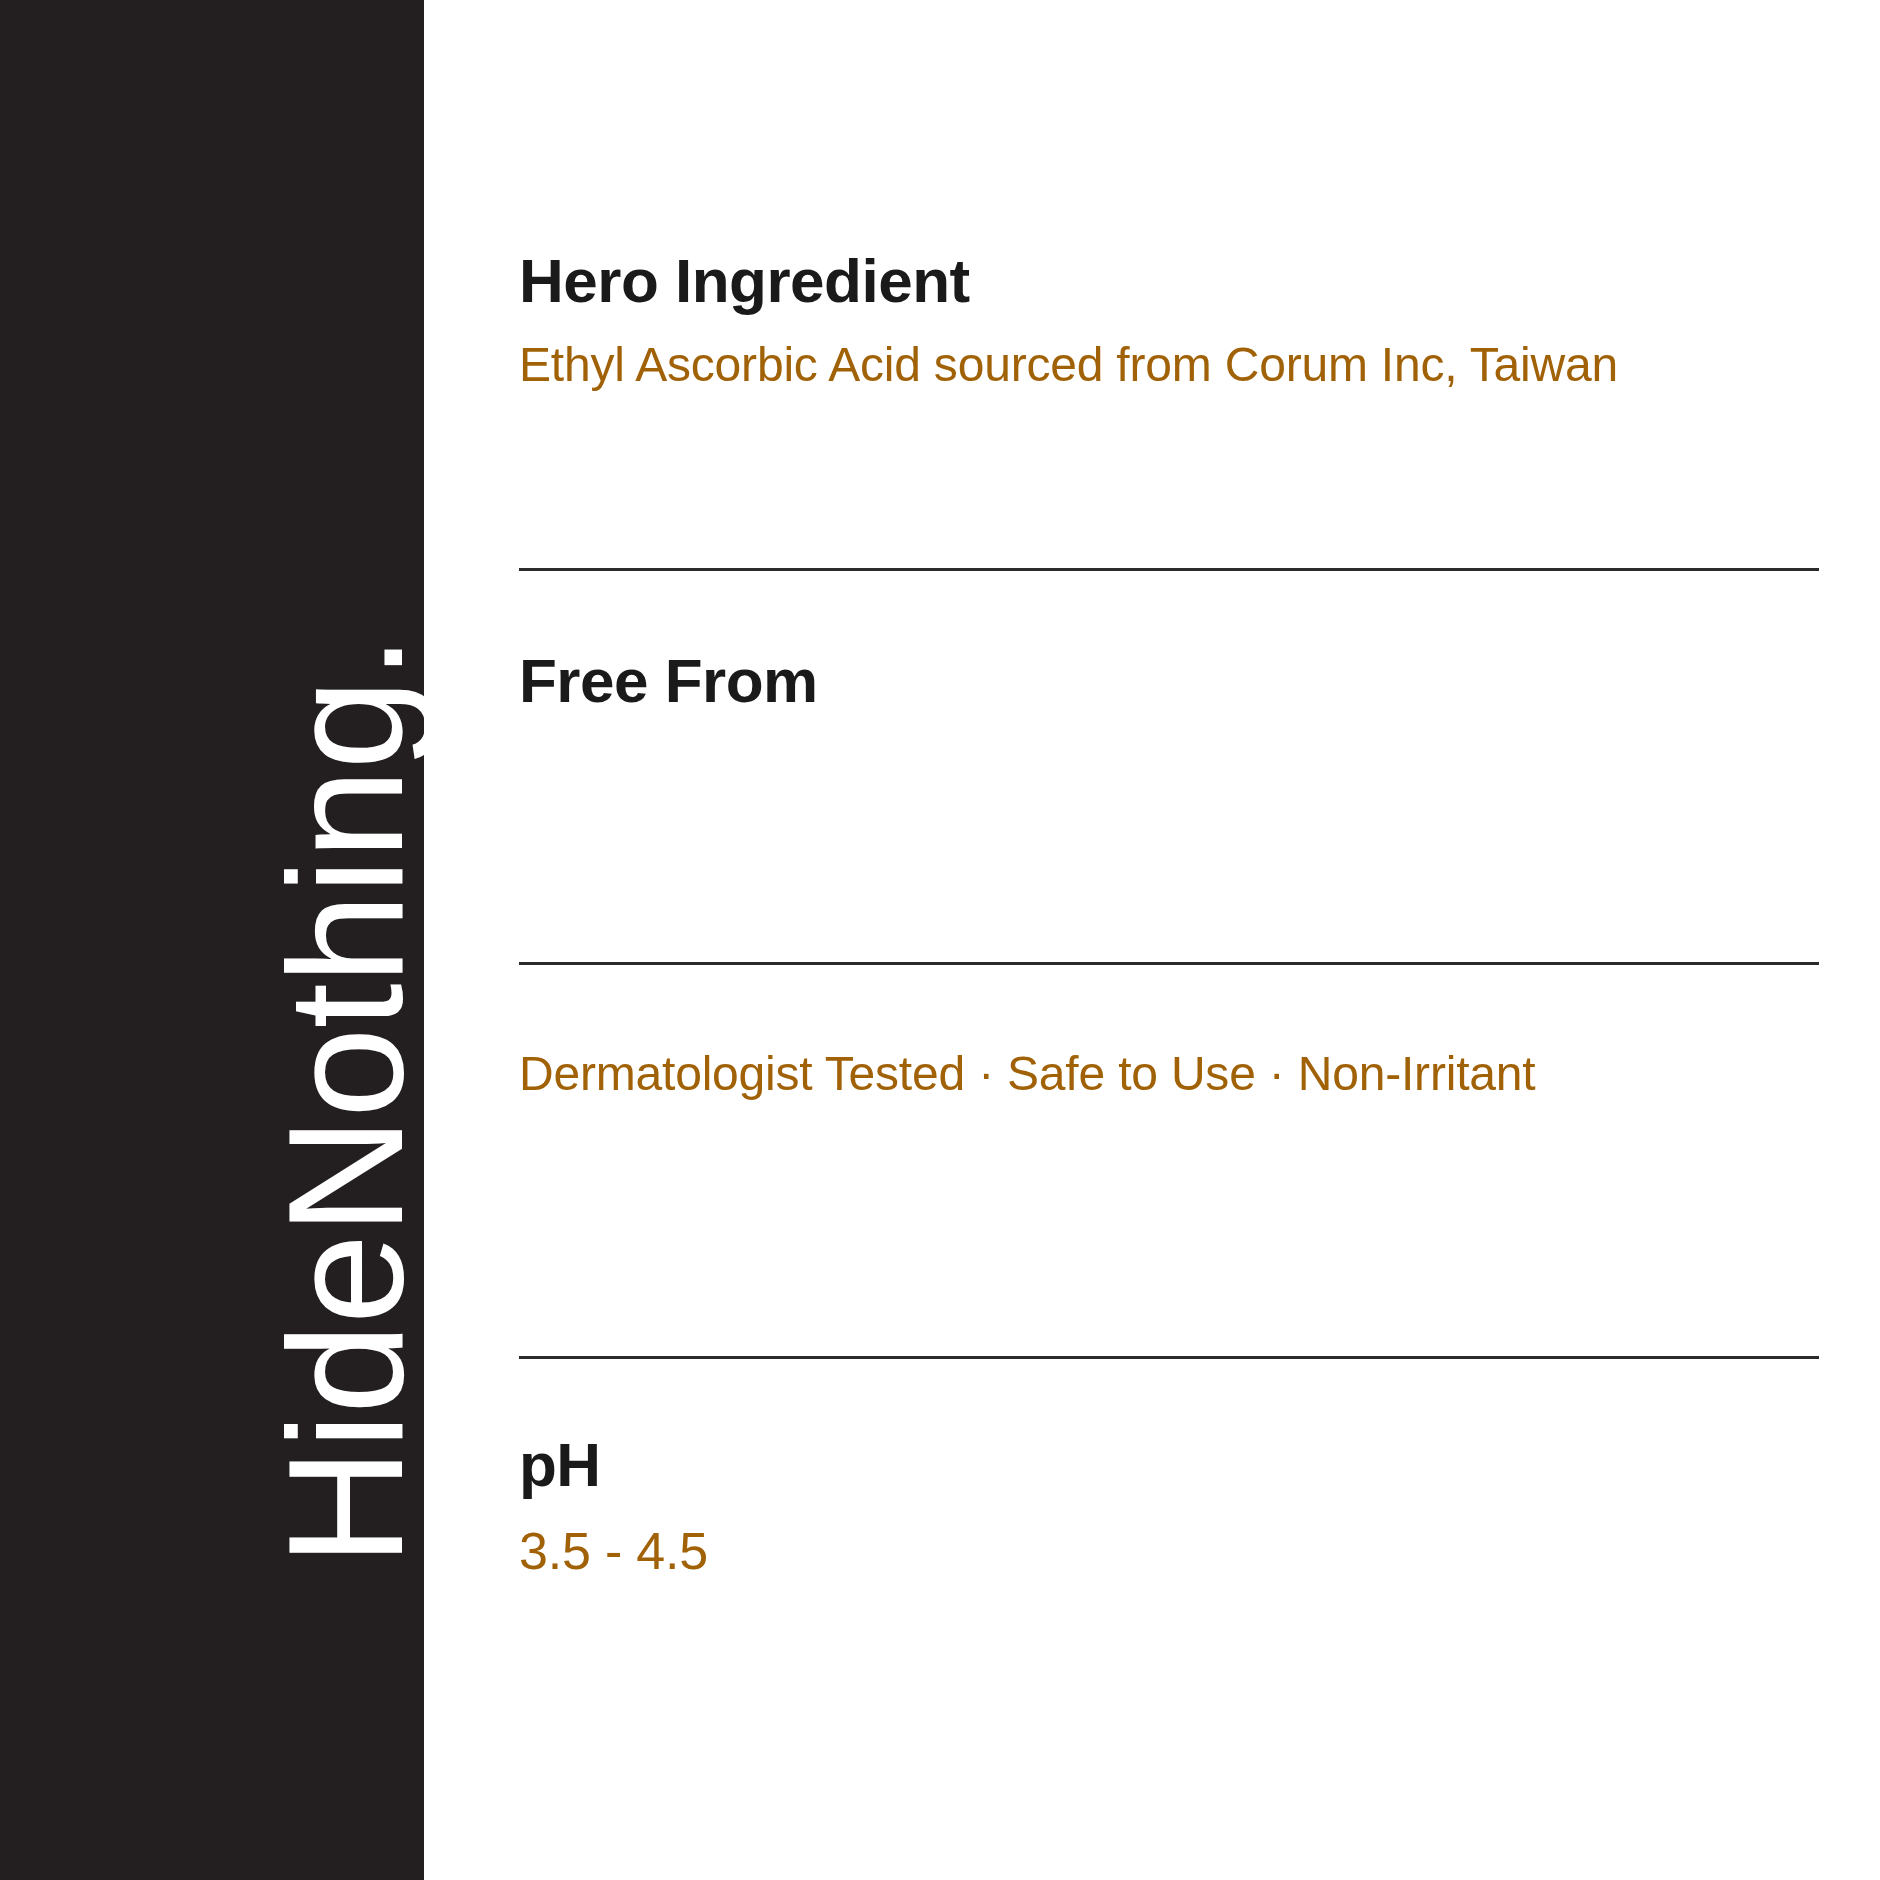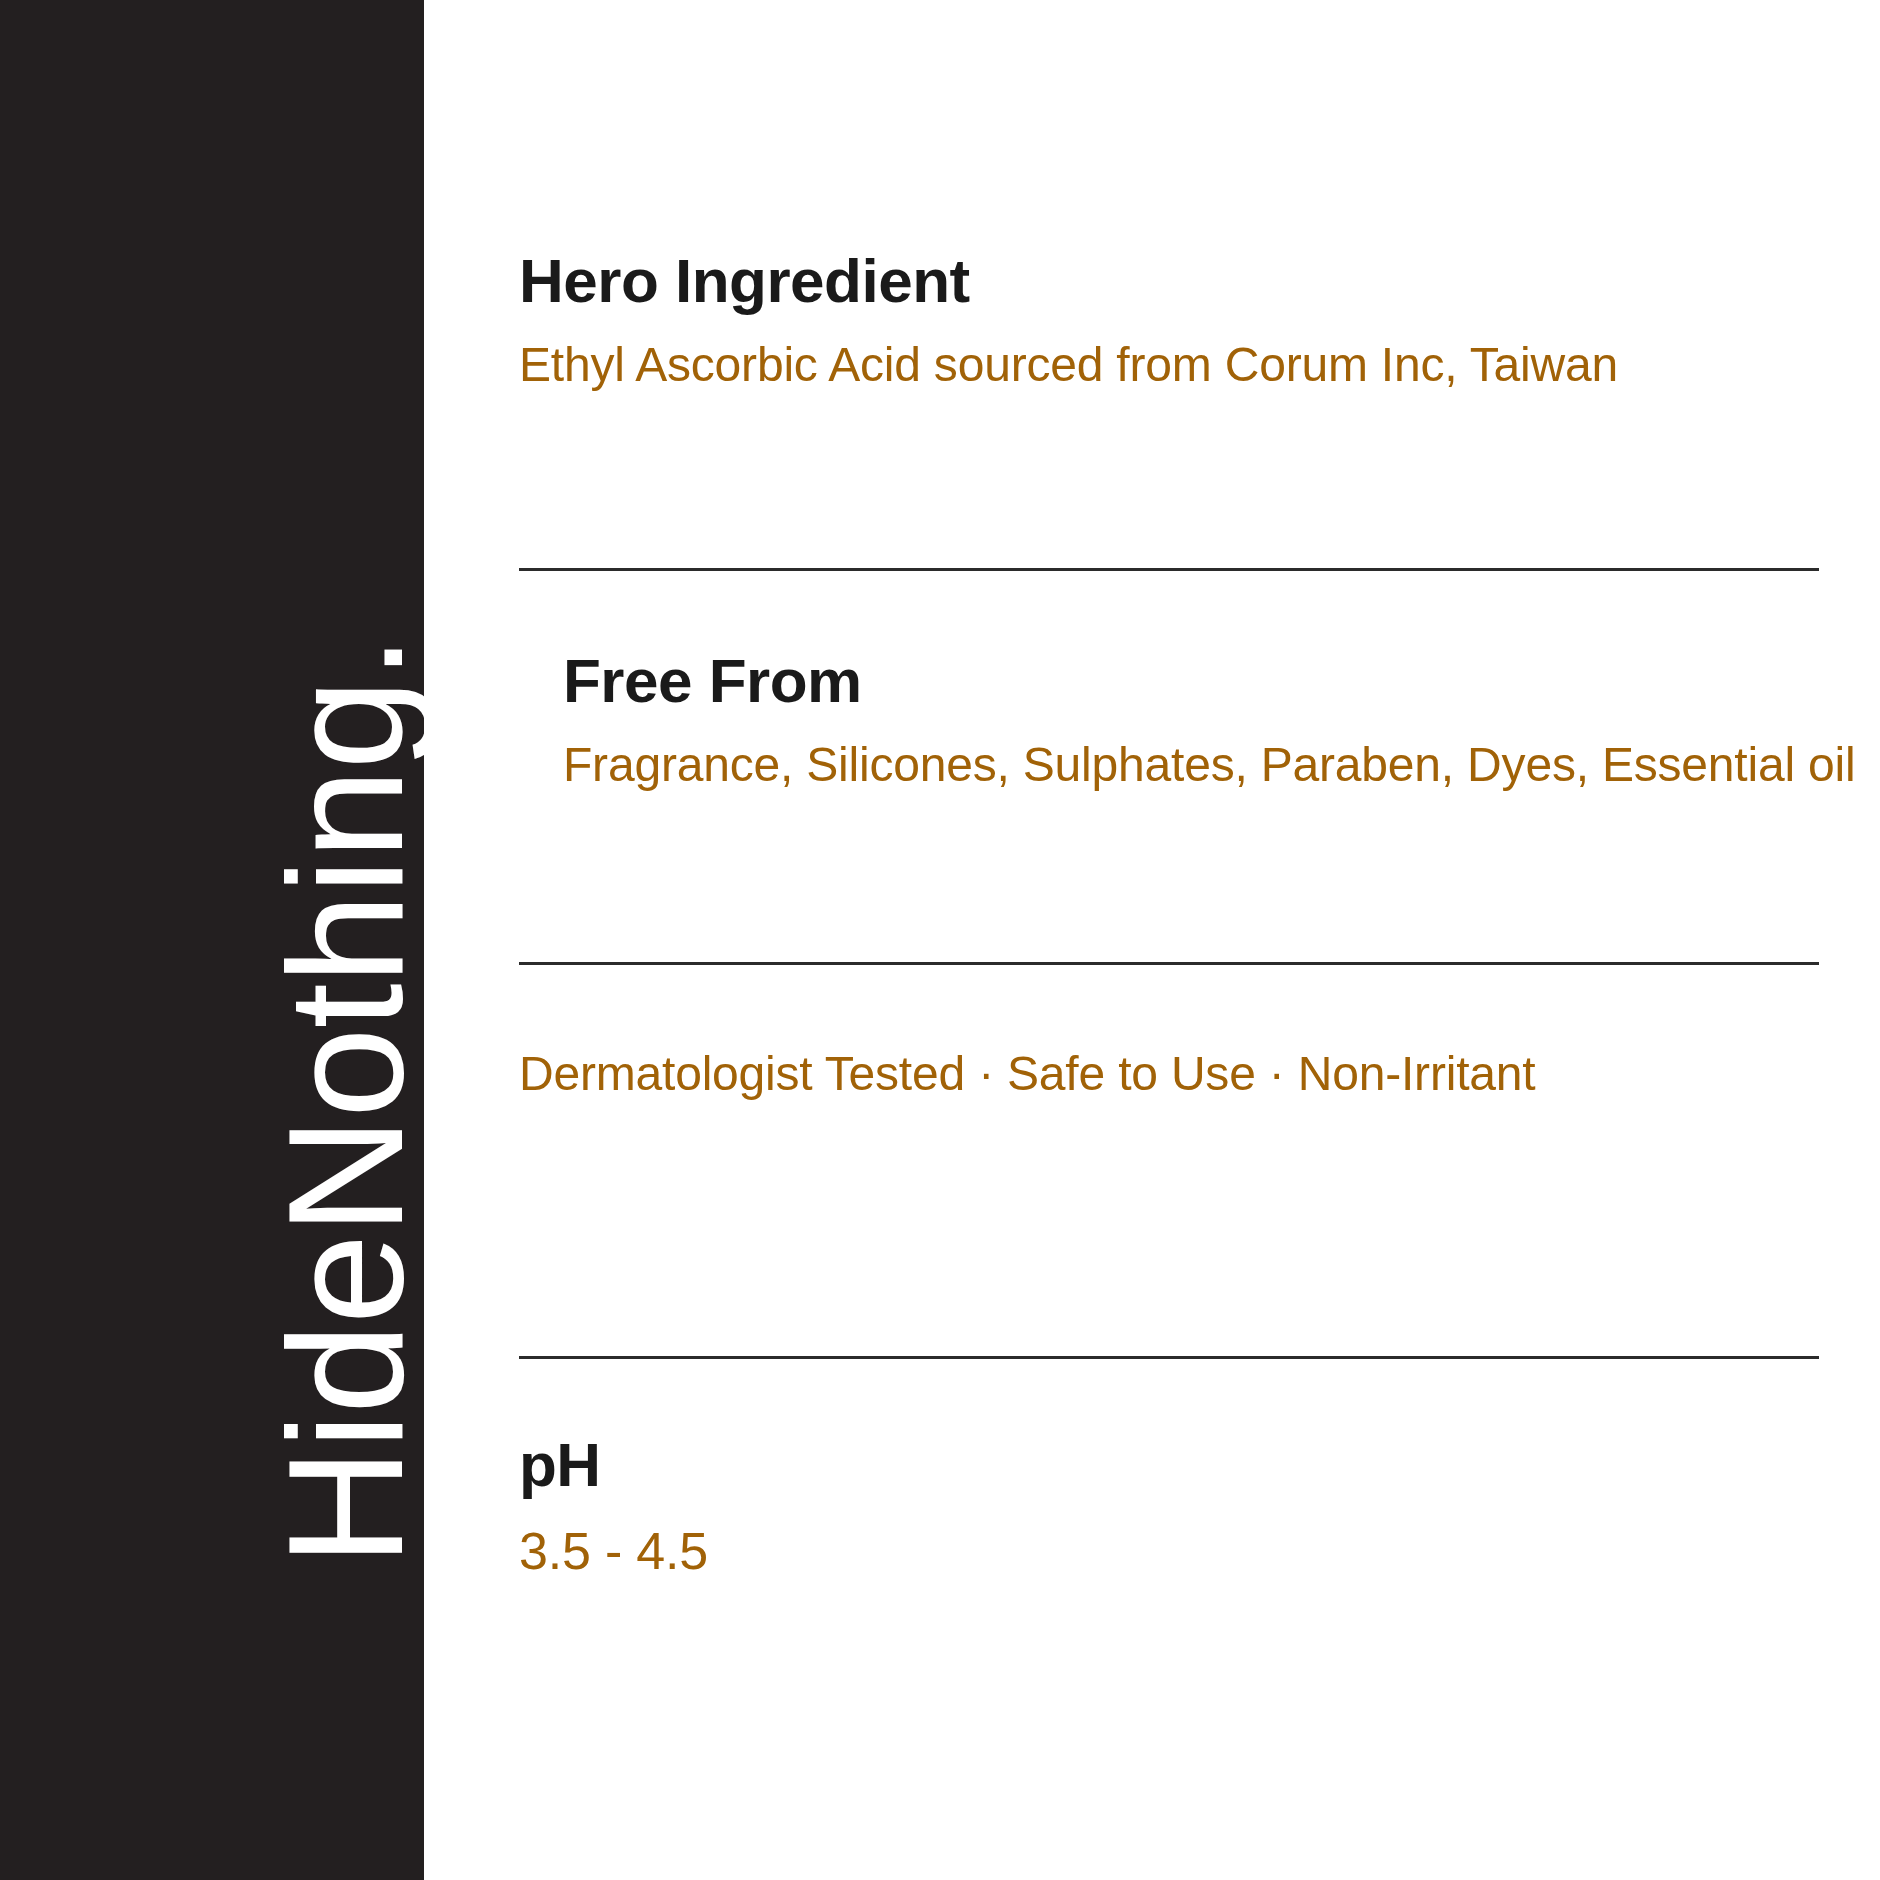--- a/index.html
+++ b/index.html
@@ -82,21 +82,21 @@
   .divider {
     position: absolute;
     left: 95px;
     width: 1300px;
     height: 0;
     border-top: 3px solid #2b2b2b;
   }
   
   #block-hero    { top: 248px; }
   #div-1         { top: 568px; }
-  #block-free    { top: 648px; margin-left: 44px; }
+  #block-free    { top: 648px; }
   #div-2         { top: 962px; }
   #block-tested  { top: 1042px; }
   #div-3         { top: 1356px; }
   #block-ph      { top: 1432px; }
   #block-ph p    { font-size: 52px; }
 </style>
 </head>
 <body>
 
 <div class="card">
@@ -111,21 +111,20 @@
 
     <div class="block" id="block-hero">
       <h2>Hero Ingredient</h2>
       <p>Ethyl Ascorbic Acid sourced from Corum Inc, Taiwan</p>
     </div>
 
     <div class="divider" id="div-1"></div>
 
     <div class="block" id="block-free">
       <h2>Free From</h2>
-      <p>Fragrance, Silicones, Sulphates, Paraben, Dyes, Essential oil</p>
     </div>
 
     <div class="divider" id="div-2"></div>
 
     <div class="block" id="block-tested">
       <p>Dermatologist Tested · Safe to Use · Non-Irritant</p>
     </div>
 
     <div class="divider" id="div-3"></div>
 

